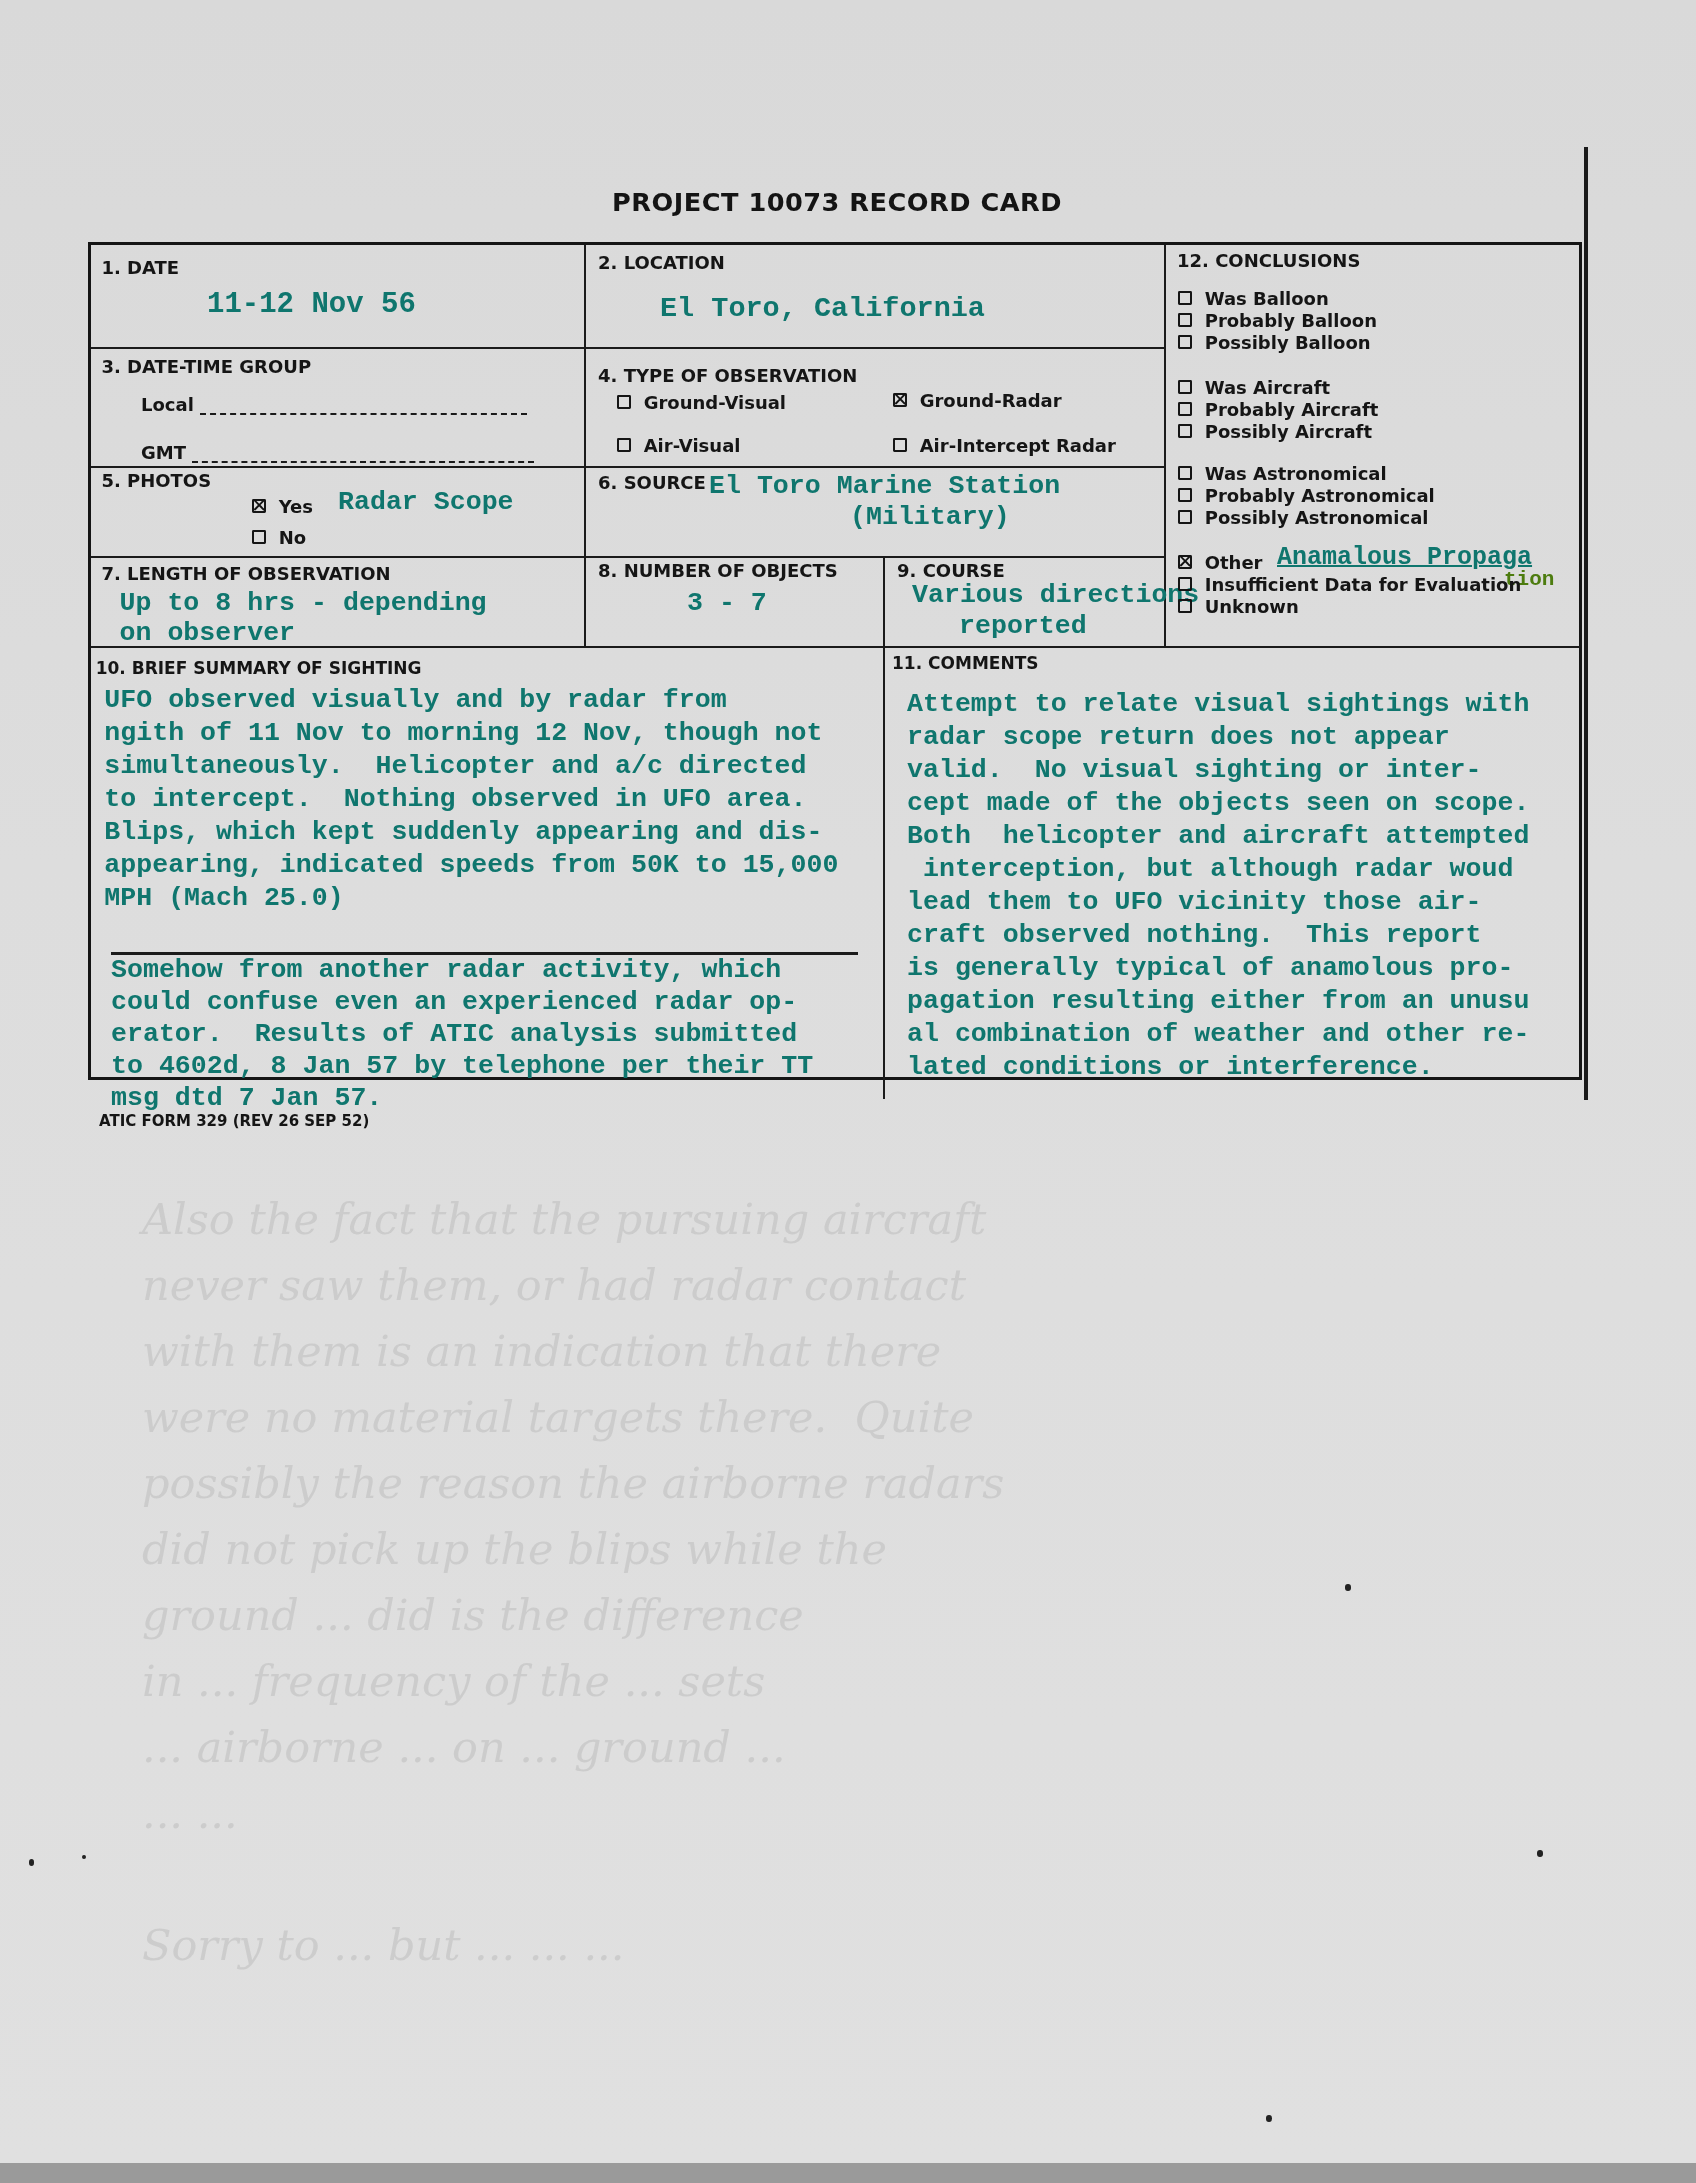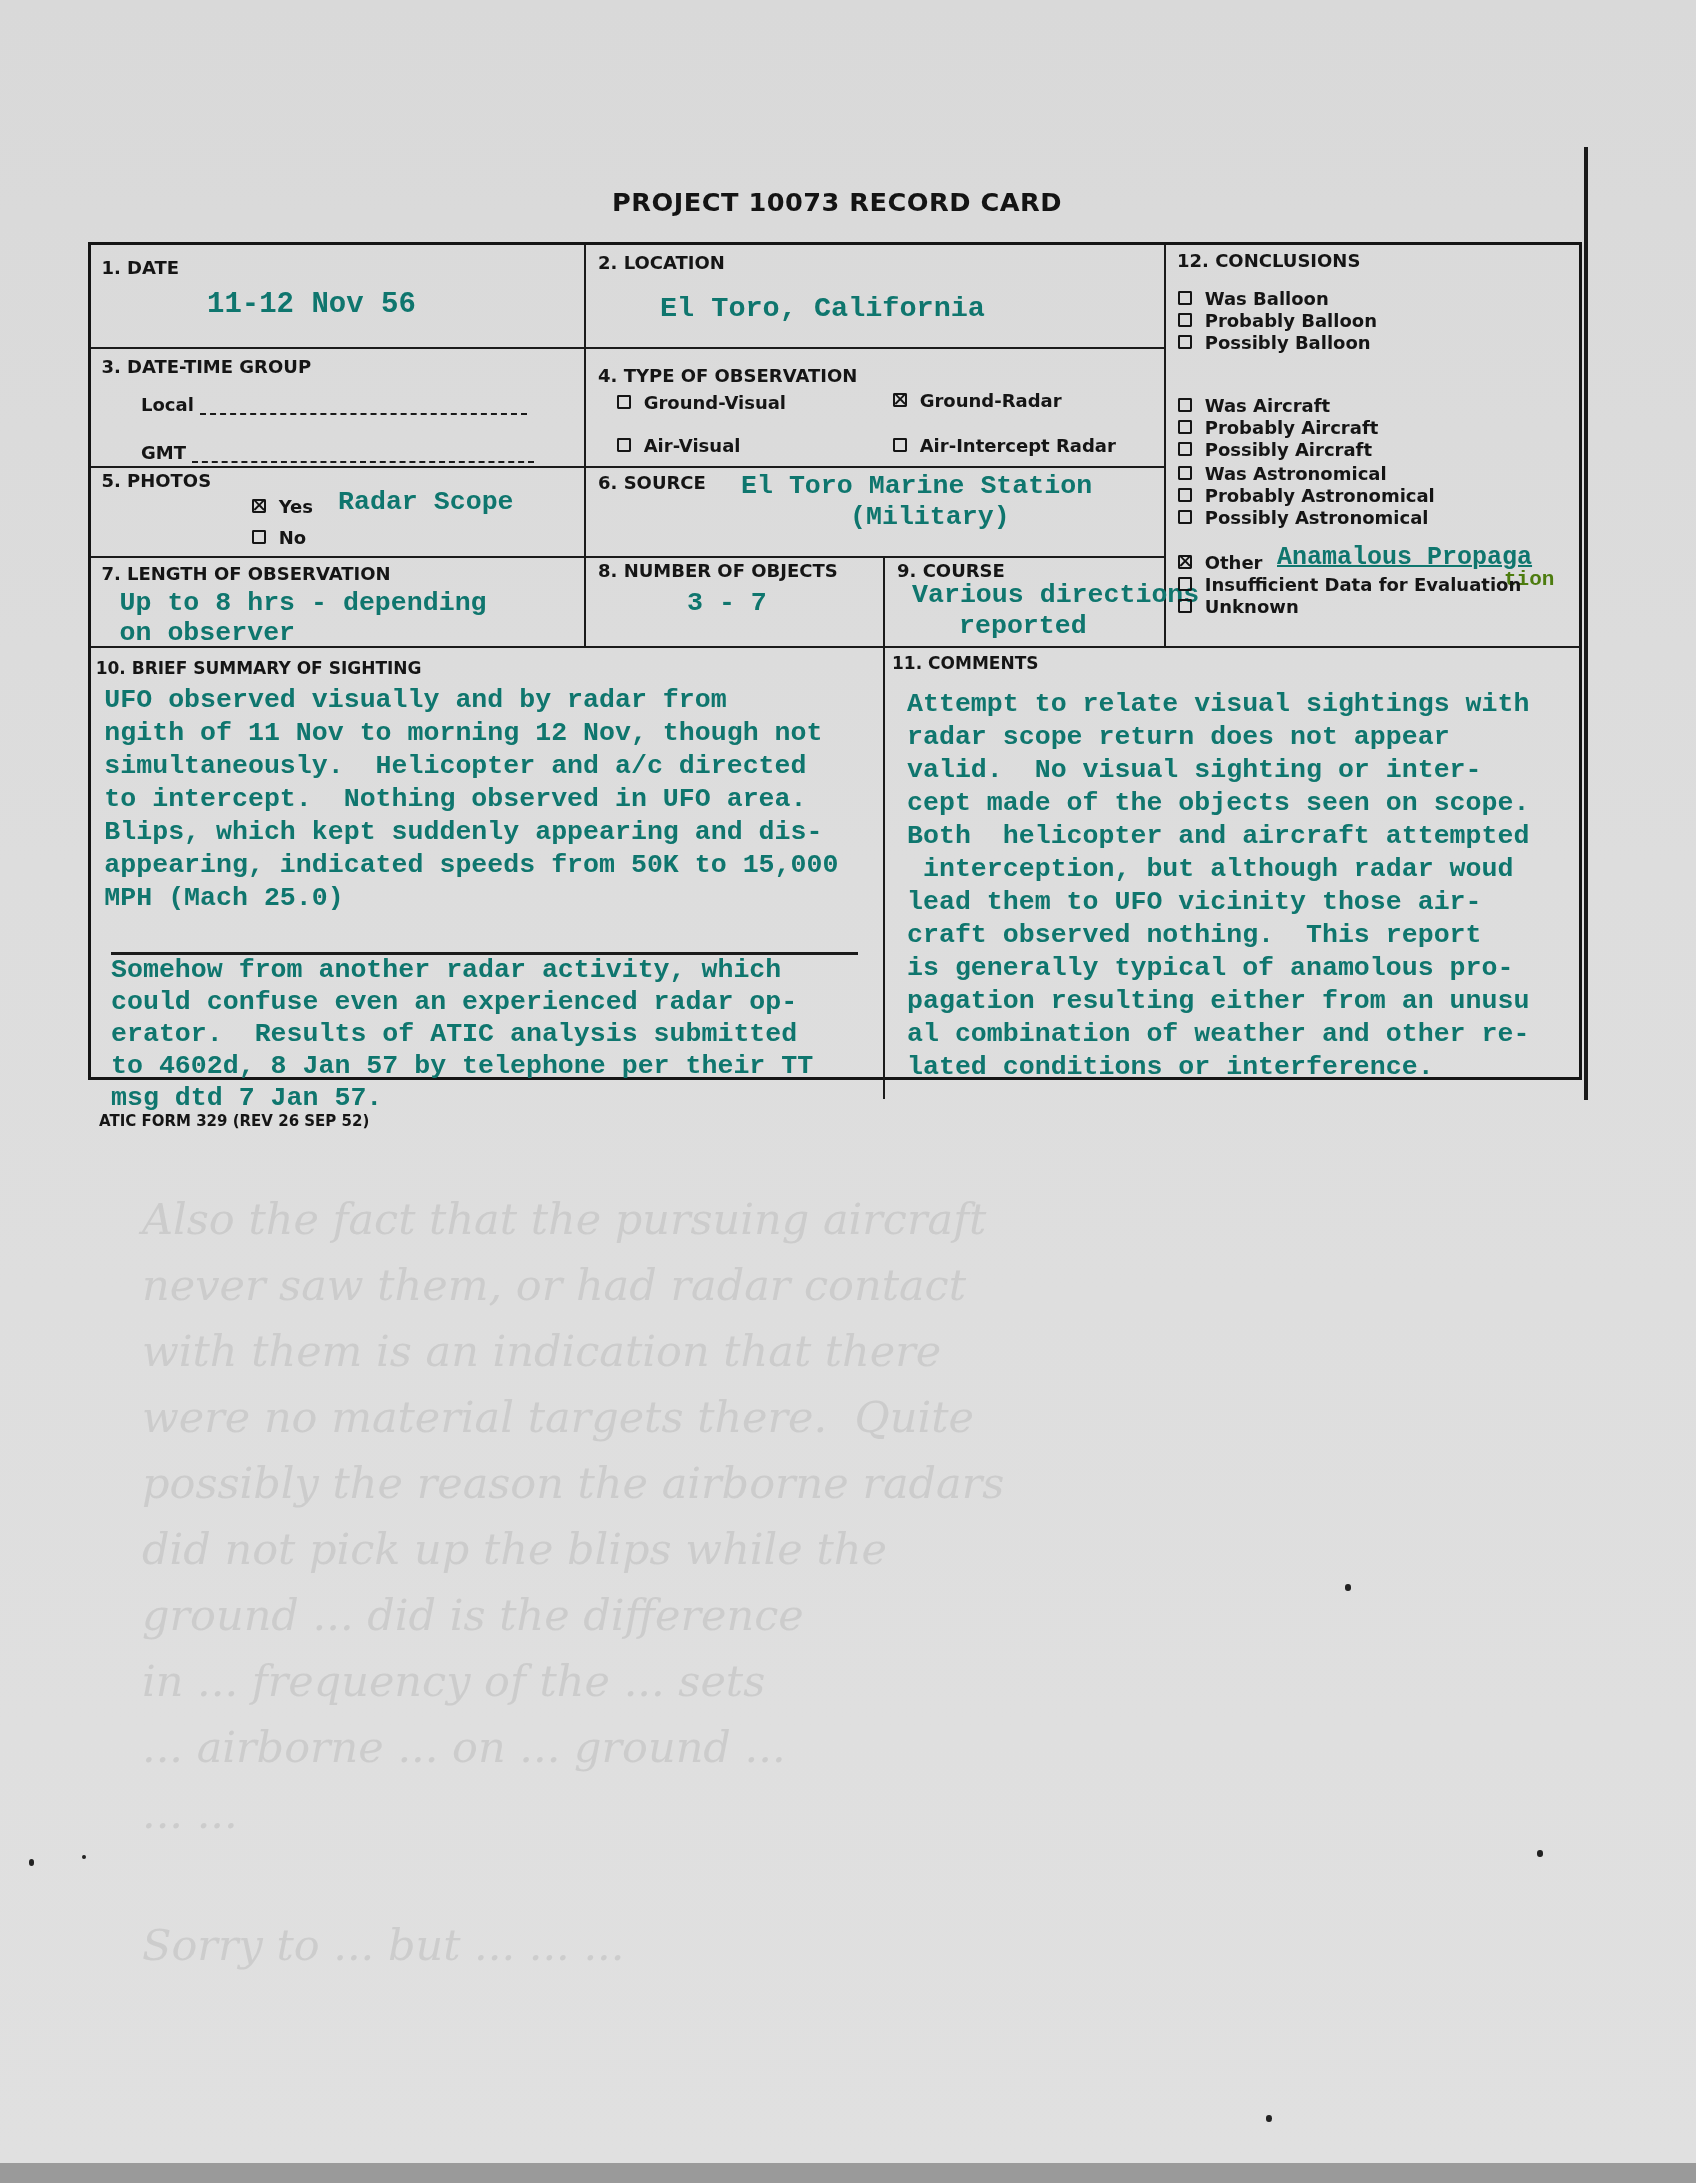--- a/index.html
+++ b/index.html
@@ -129,41 +129,41 @@
   <div class="small" style="left:802px; top:145px;"><span class="cb checked"></span><span>Ground-Radar</span></div>
   <div class="small" style="left:526px; top:190px;"><span class="cb"></span><span>Air-Visual</span></div>
   <div class="small" style="left:802px; top:190px;"><span class="cb"></span><span>Air-Intercept Radar</span></div>
 
   <div class="label" style="left:10.4px; top:225px;">5. PHOTOS</div>
   <div class="small" style="left:161px; top:251px;"><span class="cb checked"></span><span>Yes</span></div>
   <div class="type" style="left:247px; top:241px;">Radar Scope</div>
   <div class="small" style="left:161px; top:282px;"><span class="cb"></span><span>No</span></div>
 
   <div class="label" style="left:507px; top:227px;">6. SOURCE</div>
-  <div class="type" style="left:650px; top:225px;">El Toro Marine Station</div>
+  <div class="type" style="left:618px; top:225px;">El Toro Marine Station</div>
   <div class="type" style="left:759px; top:256px;">(Military)</div>
 
   <div class="label" style="left:10.4px; top:318px;">7. LENGTH OF OBSERVATION</div>
   <div class="type" style="left:28.5px; top:342px;">Up to 8 hrs - depending</div>
   <div class="type" style="left:28.5px; top:372px;">on observer</div>
 
   <div class="label" style="left:507px; top:315px;">8. NUMBER OF OBJECTS</div>
   <div class="type" style="left:569px; top:342px;margin-left:27px;">3 - 7</div>
 
   <div class="label" style="left:806px; top:315px;">9. COURSE</div>
   <div class="type" style="left:821px; top:334px;">Various directions</div>
   <div class="type" style="left:868px; top:365px;">reported</div>
 
   <div class="label" style="left:1086px; top:4.7px;">12. CONCLUSIONS</div>
   <div class="small" style="left:1087px; top:43px;">
     <div class="concl-item"><span class="cb"></span><span>Was Balloon</span></div>
     <div class="concl-item"><span class="cb"></span><span>Probably Balloon</span></div>
     <div class="concl-item"><span class="cb"></span><span>Possibly Balloon</span></div>
   </div>
-  <div class="small" style="left:1087px; top:150px;">
+  <div class="small" style="left:1087px; top:132px;">
     <div class="concl-item"><span class="cb"></span><span>Was Aircraft</span></div>
     <div class="concl-item"><span class="cb"></span><span>Probably Aircraft</span></div>
     <div class="concl-item"><span class="cb"></span><span>Possibly Aircraft</span></div>
   </div>
   <div class="small" style="left:1087px; top:218px;">
     <div class="concl-item"><span class="cb"></span><span>Was Astronomical</span></div>
     <div class="concl-item"><span class="cb"></span><span>Probably Astronomical</span></div>
     <div class="concl-item"><span class="cb"></span><span>Possibly Astronomical</span></div>
   </div>
   <div class="small" style="left:1087px; top:307px;">

